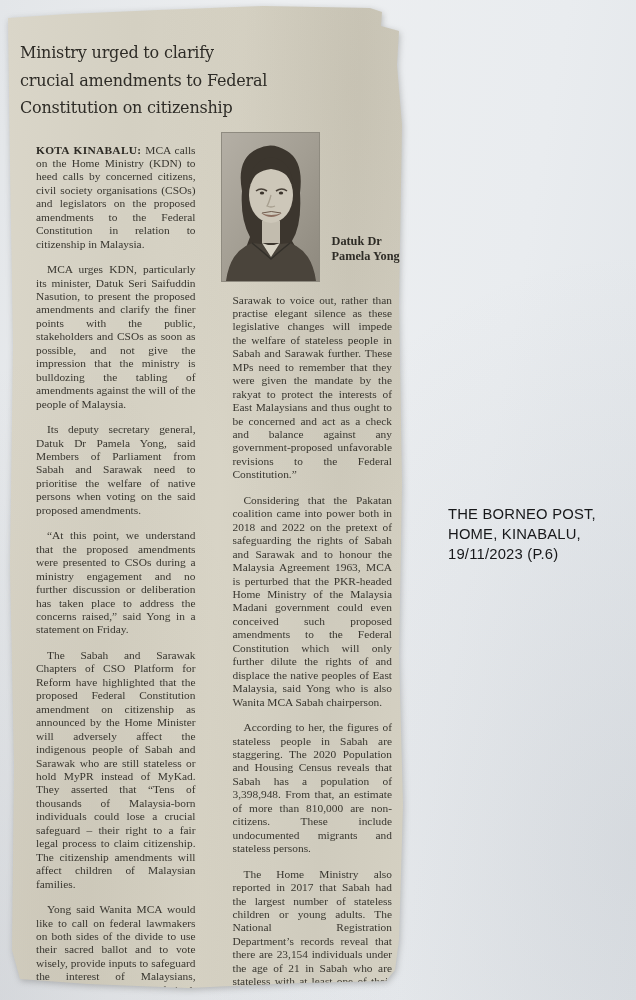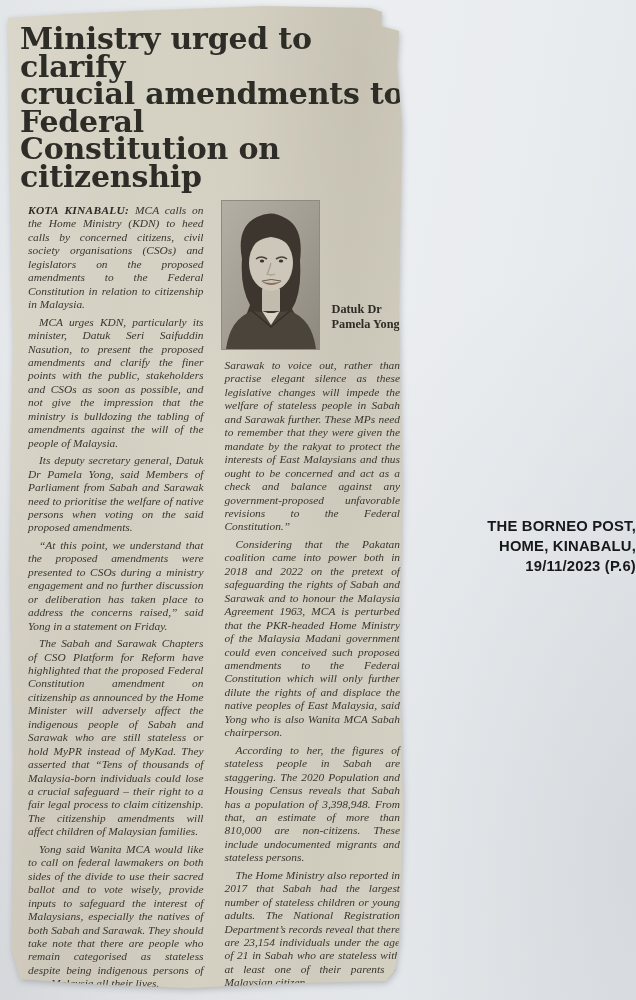--- a/index.html
+++ b/index.html
@@ -34,44 +34,43 @@
       378px 976px, 290px 978px, 180px 983px, 80px 979px, 12px 974px,
       4px 945px, 6px 760px, 2px 560px, 5px 340px, 2px 160px
     );
     background:
       radial-gradient(ellipse at 85% 8%, rgba(125,115,92,0.10), transparent 40%),
       radial-gradient(ellipse at 10% 95%, rgba(125,115,92,0.10), transparent 45%),
       linear-gradient(93deg, #dad6c9 0%, #d4d0c2 28%, #d8d4c6 52%, #cfcbbd 78%, #d5d1c3 100%);
     padding: 14px 8px 0 12px;
   }
   .headline {
-    margin: 6px 0 10px 0;
+    margin: 20px 0 10px 0;
     font-family: "DejaVu Serif", "Liberation Serif", serif;
-    font-weight: 700;
-    font-size: 30px;
+    font-weight: 400;
+    font-size: 16px;
     line-height: 27.5px;
     letter-spacing: -0.2px;
     color: #2e2c27;
   }
   .columns {
     display: flex;
     gap: 13px;
     height: 880px;
     overflow: hidden;
     padding-left: 4px;
   }
   .col { flex: 1 1 0; min-width: 0; }
   .col p, .para {
-    margin: 4px;
+    margin: 12px;
     font-size: 11.4px;
     line-height: 13.45px;
     text-align: justify;
     color: #38362f;
     text-indent: 11px;
-    font-style: italic;
   }
   .para.lead { text-indent: 0; }
   .dateline { font-weight: bold; letter-spacing: 0.3px; color: #2c2a24; }
   .col2 .para-list p:first-child { text-indent: 0; }
 
   
   .photo-block {
     display: flex;
     align-items: flex-end;
     gap: 12px;
@@ -89,25 +88,25 @@
     font-weight: bold;
     font-size: 12.3px;
     line-height: 15px;
     color: #2e2c26;
     padding-bottom: 18px;
   }
 
   
   .source-label {
     position: absolute;
-    left: 448px; top: 516px;
+    left: 448px; top: 504px;
     width: 188px;
-    text-align: right;
+    text-align: left;
     font-family: "Liberation Sans", sans-serif;
-    font-weight: bold;
+    font-weight: normal;
     font-size: 14.8px;
     line-height: 20px;
     letter-spacing: 0.2px;
     color: #17181a;
   }
 </style>
 </head>
 <body>
 
 <div class="page">

